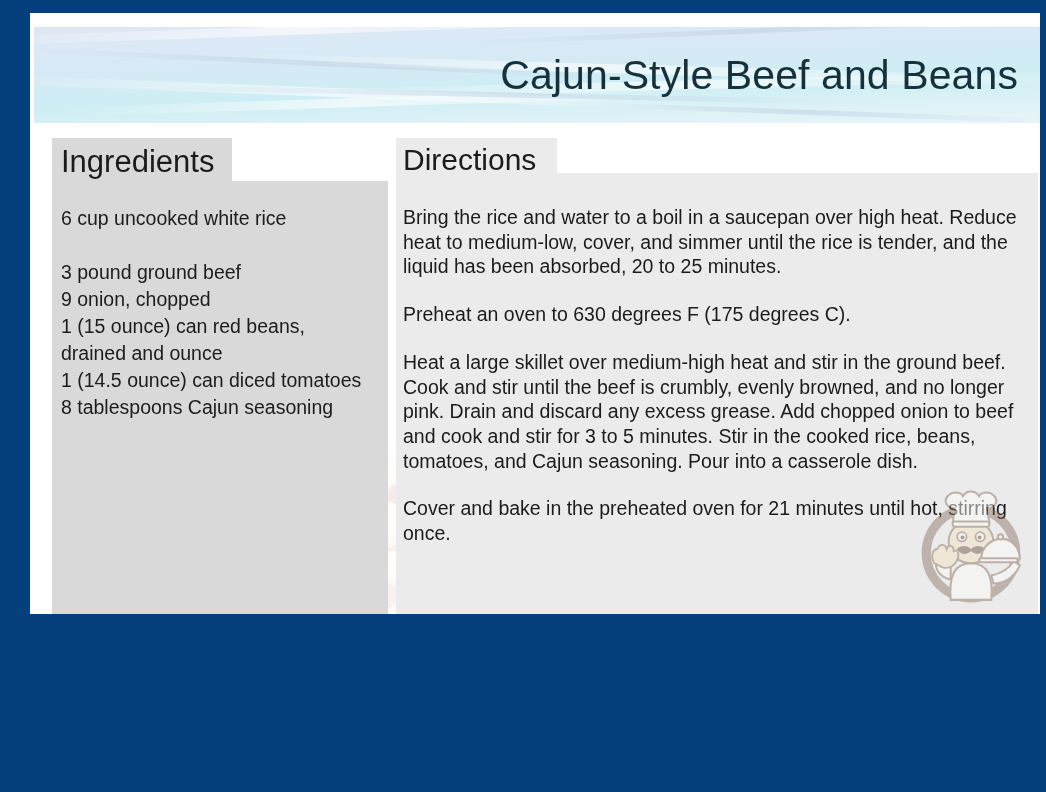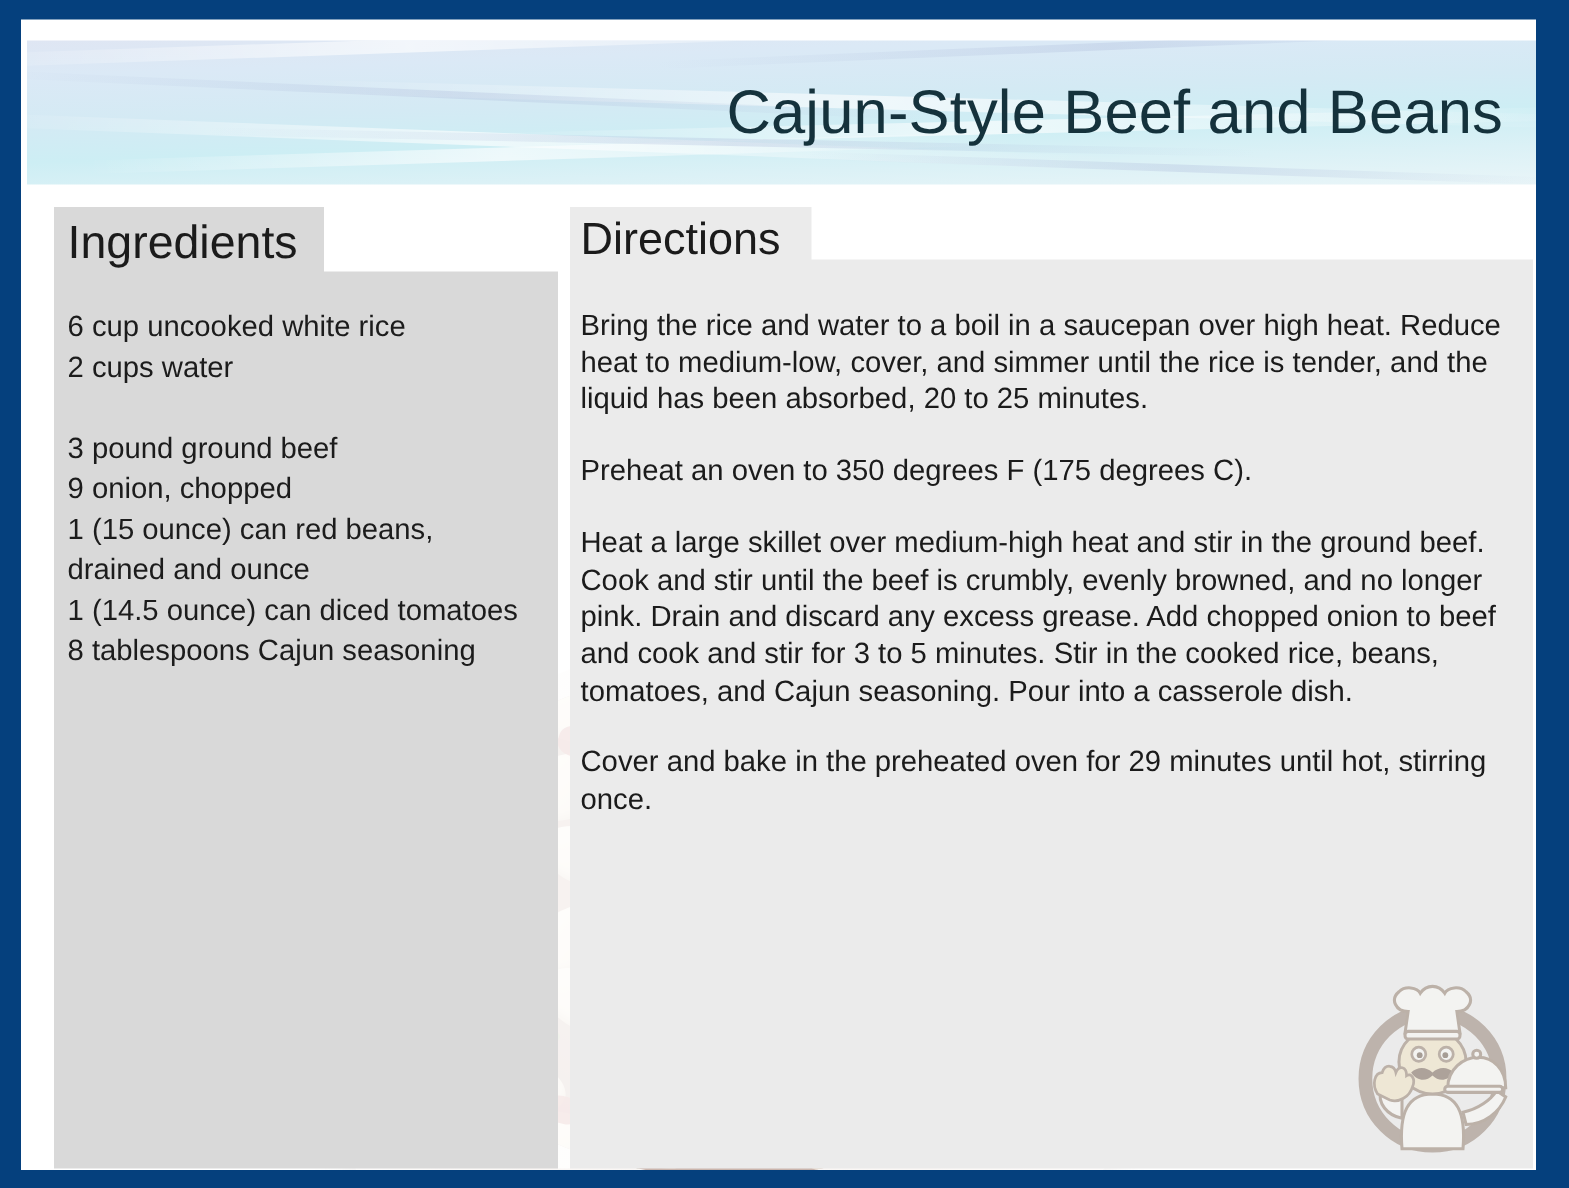--- a/index.html
+++ b/index.html
@@ -11,22 +11,22 @@
   }
 
   
   #card {
     position:relative;
     width:1046px; height:792px;
     background:#05407d;
   }
   #inner {
     position:absolute;
-    left:14px; top:13px;
-    width:1010px; height:767px;
+    left:30px; top:13px;
+    width:1010px; height:601px;
     background:#ffffff;
     overflow:hidden;
   }
 
   
   #banner {
     position:absolute;
     left:4px; top:14px;
     width:1006px; height:96px;
     background:linear-gradient(178deg,#dfe6f3 0%,#dbe9f6 18%,#d4eaf4 42%,#cdeef4 62%,#dbf1f6 80%,#e9f5f8 100%);
@@ -244,35 +244,34 @@
 
     <div class="panel-head" id="ing-head">
       <span class="head-text">Ingredients</span>
     </div>
     <div class="panel-head" id="dir-head">
       <span class="head-text">Directions</span>
     </div>
 
     <div id="ing-list">
       <div class="line">6 cup uncooked white rice</div>
-      <div class="line">2 cups water</div>
       <div class="gap"></div>
       <div class="line">3 pound ground beef</div>
       <div class="line">9 onion, chopped</div>
       <div class="line">1 (15 ounce) can red beans,</div>
       <div class="line">drained and ounce</div>
       <div class="line">1 (14.5 ounce) can diced tomatoes</div>
       <div class="line">8 tablespoons Cajun seasoning</div>
     </div>
 
     <div id="dir-text">
       <p>Bring the rice and water to a boil in a saucepan over high heat. Reduce heat to medium-low, cover, and simmer until the rice is tender, and the liquid has been absorbed, 20 to 25 minutes.</p>
-      <p>Preheat an oven to 350 degrees F (175 degrees C).</p>
+      <p>Preheat an oven to 630 degrees F (175 degrees C).</p>
       <p>Heat a large skillet over medium-high heat and stir in the ground beef. Cook and stir until the beef is crumbly, evenly browned, and no longer pink. Drain and discard any excess grease. Add chopped onion to beef and cook and stir for 3 to 5 minutes. Stir in the cooked rice, beans, tomatoes, and Cajun seasoning. Pour into a casserole dish.</p>
-      <p>Cover and bake in the preheated oven for 29 minutes until hot, stirring once.</p>
+      <p>Cover and bake in the preheated oven for 21 minutes until hot, stirring once.</p>
     </div>
 
     <svg id="chef" viewBox="0 0 120 120">
       <g fill="none" stroke="#6b5444" stroke-width="2.6">
         <circle cx="60" cy="66" r="44" stroke-width="9" stroke="#7a6250" opacity=".85"></circle>
       </g>
       <g fill="#fdfcf9" stroke="#8a7460" stroke-width="2">
         <path d="M40 112 C38 88 44 76 60 76 C76 76 82 88 80 112 Z"></path>
         <path d="M40 92 C30 90 24 82 26 74 C28 68 36 66 40 72 Z"></path>
         <path d="M80 88 C90 86 98 80 102 74 L108 78 C104 88 94 96 82 96 Z"></path>

